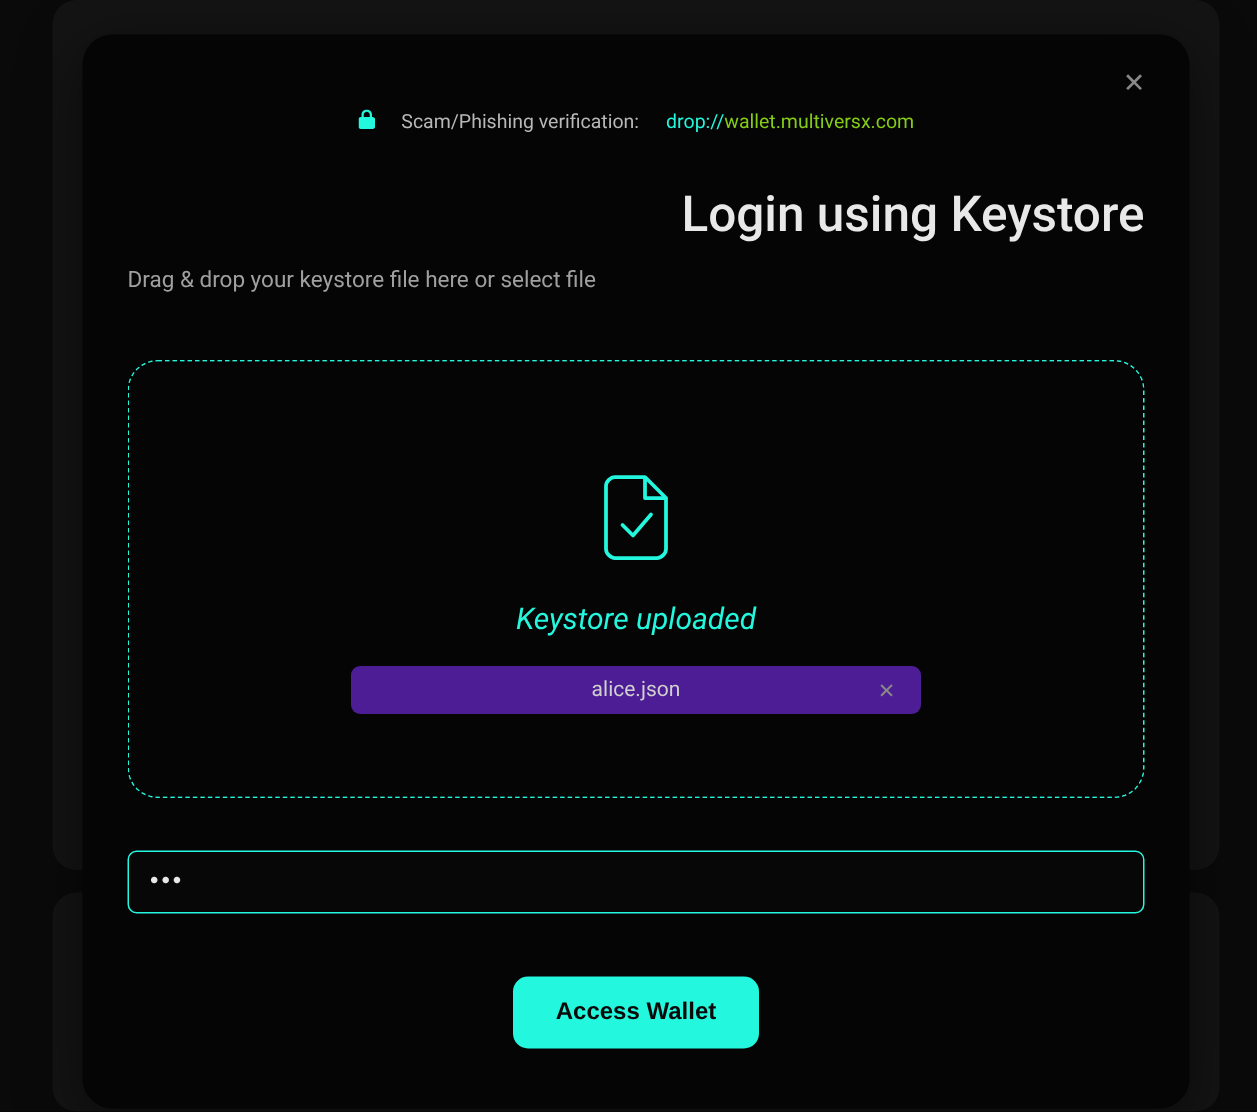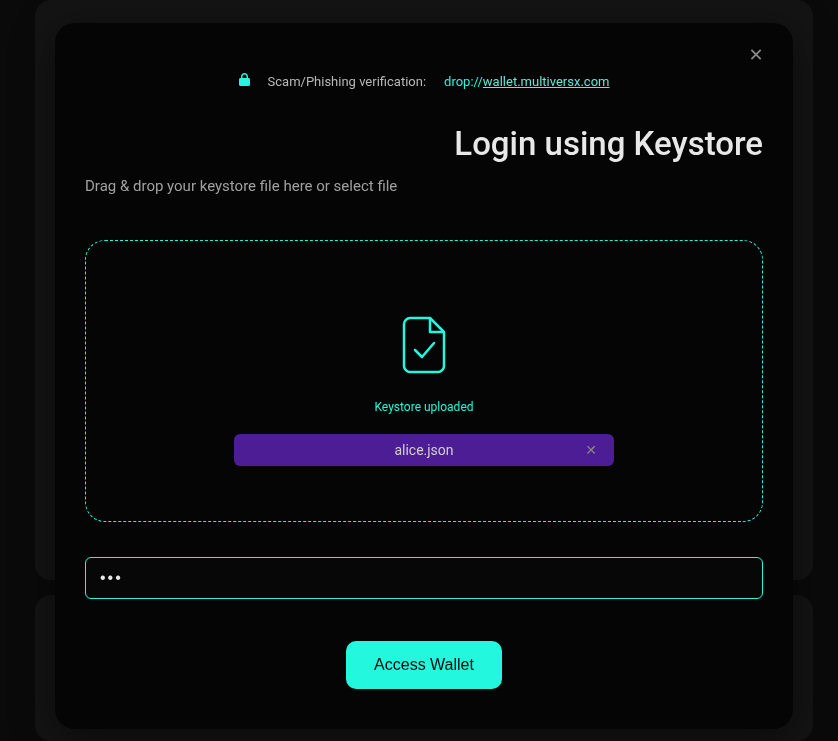--- a/index.html
+++ b/index.html
@@ -71,22 +71,21 @@
       font-size: 12px;
     }
     .verification-text {
       color: #b8b8b8;
     }
     .verification-link {
       color: #23f7dd;
       text-decoration: none;
     }
     .verification-link-rest {
-      color: #5eead4;
-      text-decoration: underline;
+      color: #84cc16;
     }
     .modal-title {
       text-align: right;
       color: #e8e8e8;
       font-size: 33px;
       font-weight: 500;
       margin-bottom: 14px;
     }
     .modal-subtitle {
       text-align: left;
@@ -105,22 +104,23 @@
     }
     .file-icon {
       margin-bottom: 22px;
     }
     .file-icon svg {
       width: 48px;
       height: 58px;
     }
     .upload-status {
       color: #23f7dd;
-      font-size: 12px;
+      font-size: 20px;
       margin-bottom: 20px;
+      font-style: italic;
     }
     .file-chip {
       background-color: #4c1d95;
       border-radius: 6px;
       padding: 8px 16px;
       display: flex;
       align-items: center;
       justify-content: center;
       gap: 100px;
       width: 380px;
@@ -167,21 +167,21 @@
       display: flex;
       justify-content: center;
     }
     .access-button {
       background-color: #23f7dd;
       color: #0a0a0a;
       border: none;
       border-radius: 10px;
       padding: 15px 28px;
       font-size: 16px;
-      font-weight: 400;
+      font-weight: 700;
       cursor: pointer;
     }
   </style>
 </head>
 <body>
 
 <div class="bg-card-top"></div>
 <div class="bg-card-bottom"></div>
 
 <div class="modal">

